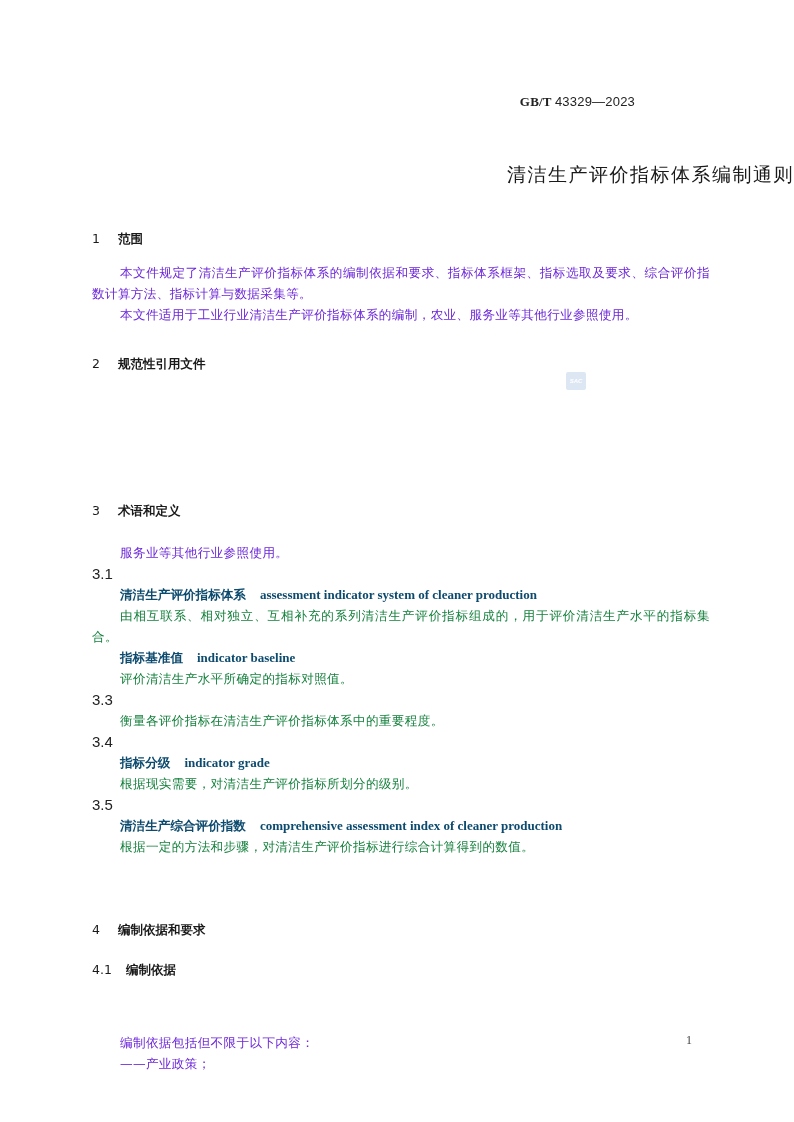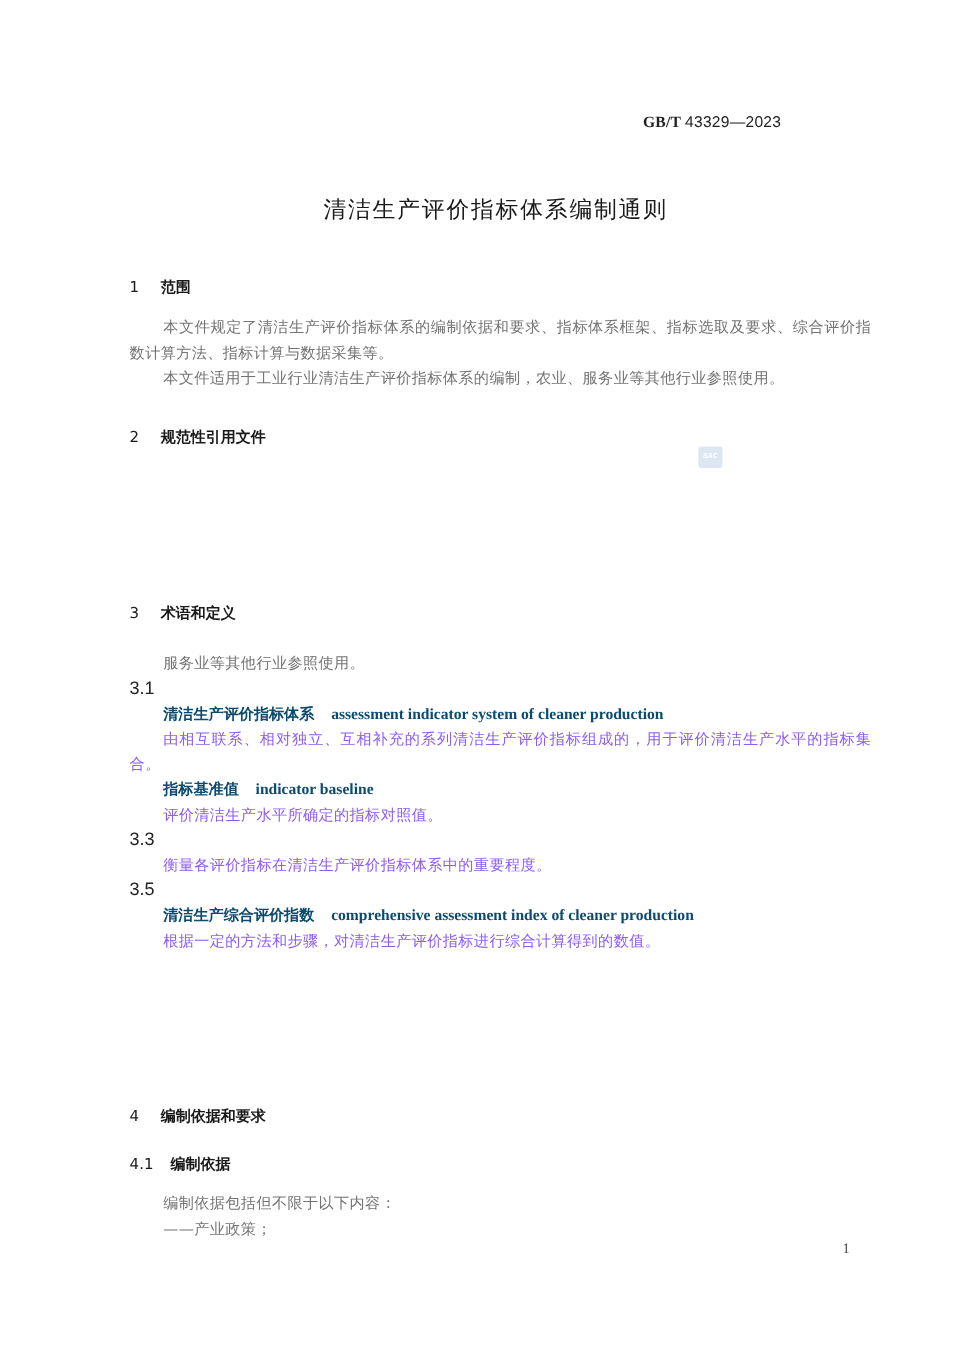--- a/index.html
+++ b/index.html
@@ -1,52 +1,52 @@
 <!DOCTYPE html>
 <html><head>
 <meta charset="utf-8">
 <style>
   html, body { margin: 0; padding: 0; background: #ffffff; }
   body {
     width: 794px; height: 1122px; position: relative; overflow: hidden;
     font-family: "DejaVu Serif", "Liberation Serif", serif;
     color: #222222;
   }
-  .page { position: absolute; left: 0; top: 0; width: 719px; height: 1122px; margin-left: 16px; }
+  .page { position: absolute; left: 0; top: 0; width: 719px; height: 1122px; }
   .std-code {
     position: absolute; right: 84px; top: 94px;
     font-size: 13px; font-weight: bold; letter-spacing: 0.2px;
     font-family: "Liberation Serif", serif;
   }
   .std-code .num { font-family: "Liberation Sans", sans-serif; font-weight: normal; }
   .doc-title {
-    position: absolute; left: 0; width: 794px; top: 162px; text-align: center;
+    position: absolute; left: 0; width: 794px; top: 162px; text-align: right;
     font-family: Liberation Sans, sans-serif; font-size: 19px; letter-spacing: 1.5px;
     color: #1a1a1a;
   }
   .blk { position: absolute; left: 92px; width: 618px; }
   .h1 {
     font-family: "DejaVu Sans", sans-serif; font-size: 12.5px; font-weight: bold;
     display: flex; gap: 0; color: #1a1a1a;
   }
   .h1 .no { display: inline-block; width: 26px; font-weight: normal; }
   .h2 .no { width: 34px; }
   .para {
     font-size: 12.6px; line-height: 21px; text-indent: 28px; text-align: justify;
-    letter-spacing: 0.35px; color: #737373;
+    letter-spacing: 0.35px; color: #6d28d9;
   }
   .ref { font-size: 12.6px; line-height: 21px; padding-left: 28px; color: #2a2a2a; }
   .ref .code { font-family: "Liberation Serif", serif; margin-right: 14px; }
   .termno { font-family: "Liberation Sans", sans-serif; font-size: 15px; line-height: 21px; }
   .term {
     font-size: 12.6px; line-height: 21px; padding-left: 28px; font-weight: bold;
     font-family: "DejaVu Sans", sans-serif; color: #0c4a6e;
   }
   .term .en { font-family: "Liberation Serif", serif; font-weight: bold; margin-left: 14px; font-size: 13px; }
-  .def { font-size: 12.6px; line-height: 21px; text-indent: 28px; letter-spacing: 0.35px; text-align: justify; color: #8b5cf6; }
+  .def { font-size: 12.6px; line-height: 21px; text-indent: 28px; letter-spacing: 0.35px; text-align: justify; color: #15803d; }
   .logo {
     position: absolute; left: 566px; top: 372px; width: 20px; height: 18px;
     background: #dde7f3; border-radius: 2px;
     font-family: "Liberation Sans", sans-serif; font-size: 6px; font-style: italic; font-weight: bold;
     color: #ffffff; text-align: center; line-height: 18px;
   }
   .page-no {
     position: absolute; left: 686px; top: 1033px; font-size: 12px;
     font-family: "Liberation Serif", serif; color: #444;
   }
@@ -100,39 +100,44 @@
     <div>
       <div class="term"><span>指标基准值</span><span class="en">indicator baseline</span></div>
       <div class="def">评价清洁生产水平所确定的指标对照值。</div>
     </div>
 
     <div>
       <div class="termno">3.3</div>
       <div class="def">衡量各评价指标在清洁生产评价指标体系中的重要程度。</div>
     </div>
 
+    <div>
+      <div class="termno">3.4</div>
+      <div class="term"><span>指标分级</span><span class="en">indicator grade</span></div>
+      <div class="def">根据现实需要，对清洁生产评价指标所划分的级别。</div>
+    </div>
 
     <div>
       <div class="termno">3.5</div>
       <div class="term"><span>清洁生产综合评价指数</span><span class="en">comprehensive assessment index of cleaner production</span></div>
       <div class="def">根据一定的方法和步骤，对清洁生产评价指标进行综合计算得到的数值。</div>
     </div>
   </div>
 
   <div class="blk" style="top:922px;">
     <div class="h1">
       <span class="no">4</span>
       <span>编制依据和要求</span>
     </div>
   </div>
   <div class="blk" style="top:962px;">
     <div class="h1 h2">
       <span class="no">4.1</span>
       <span>编制依据</span>
     </div>
   </div>
-  <div class="blk" style="top:992px;">
+  <div class="blk" style="top:1032px;">
     <div class="para">编制依据包括但不限于以下内容：</div>
     <div class="para">——产业政策；</div>
   </div>
 
   <div class="page-no">1</div>
 </div>
 
 </body></html>

